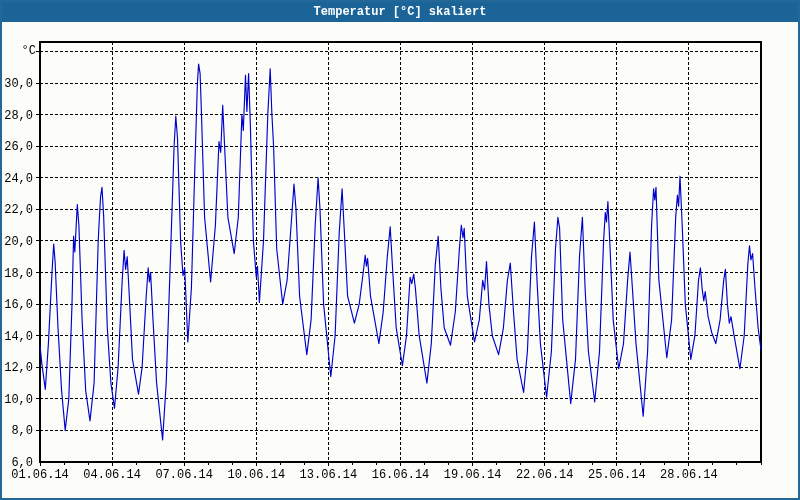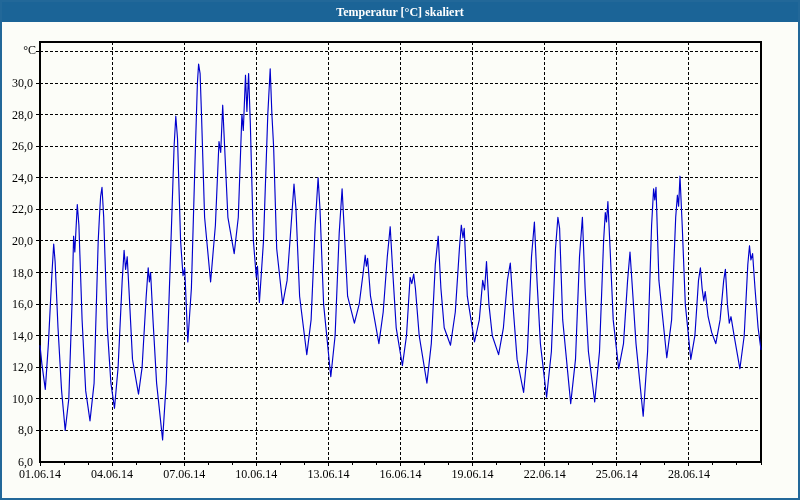--- a/index.html
+++ b/index.html
@@ -1,18 +1,18 @@
 <!DOCTYPE html>
 <html><head>
 <meta charset="utf-8">
 <style>
   html,body{margin:0;padding:0;background:#e8e8e8;}
   .window{position:relative;width:800px;height:500px;box-sizing:border-box;
     border:2px solid #226899;background:#FCFDF8;overflow:hidden;
-    font-family:Liberation Serif, serif;}
+    font-family:Liberation Mono, monospace;}
   .titlebar{height:20px;background:#1B6497;color:#fff;font-size:12px;
     font-weight:bold;text-align:center;line-height:20px;user-select:none;}
   .chart-area{position:absolute;left:0;top:22px;right:0;bottom:0;}
   svg{display:block;}
   .axis-text{font-size:12px;fill:#000;}
   .unit-text{font-size:12px;fill:#000;}
 </style>
 </head>
 <body>
 

